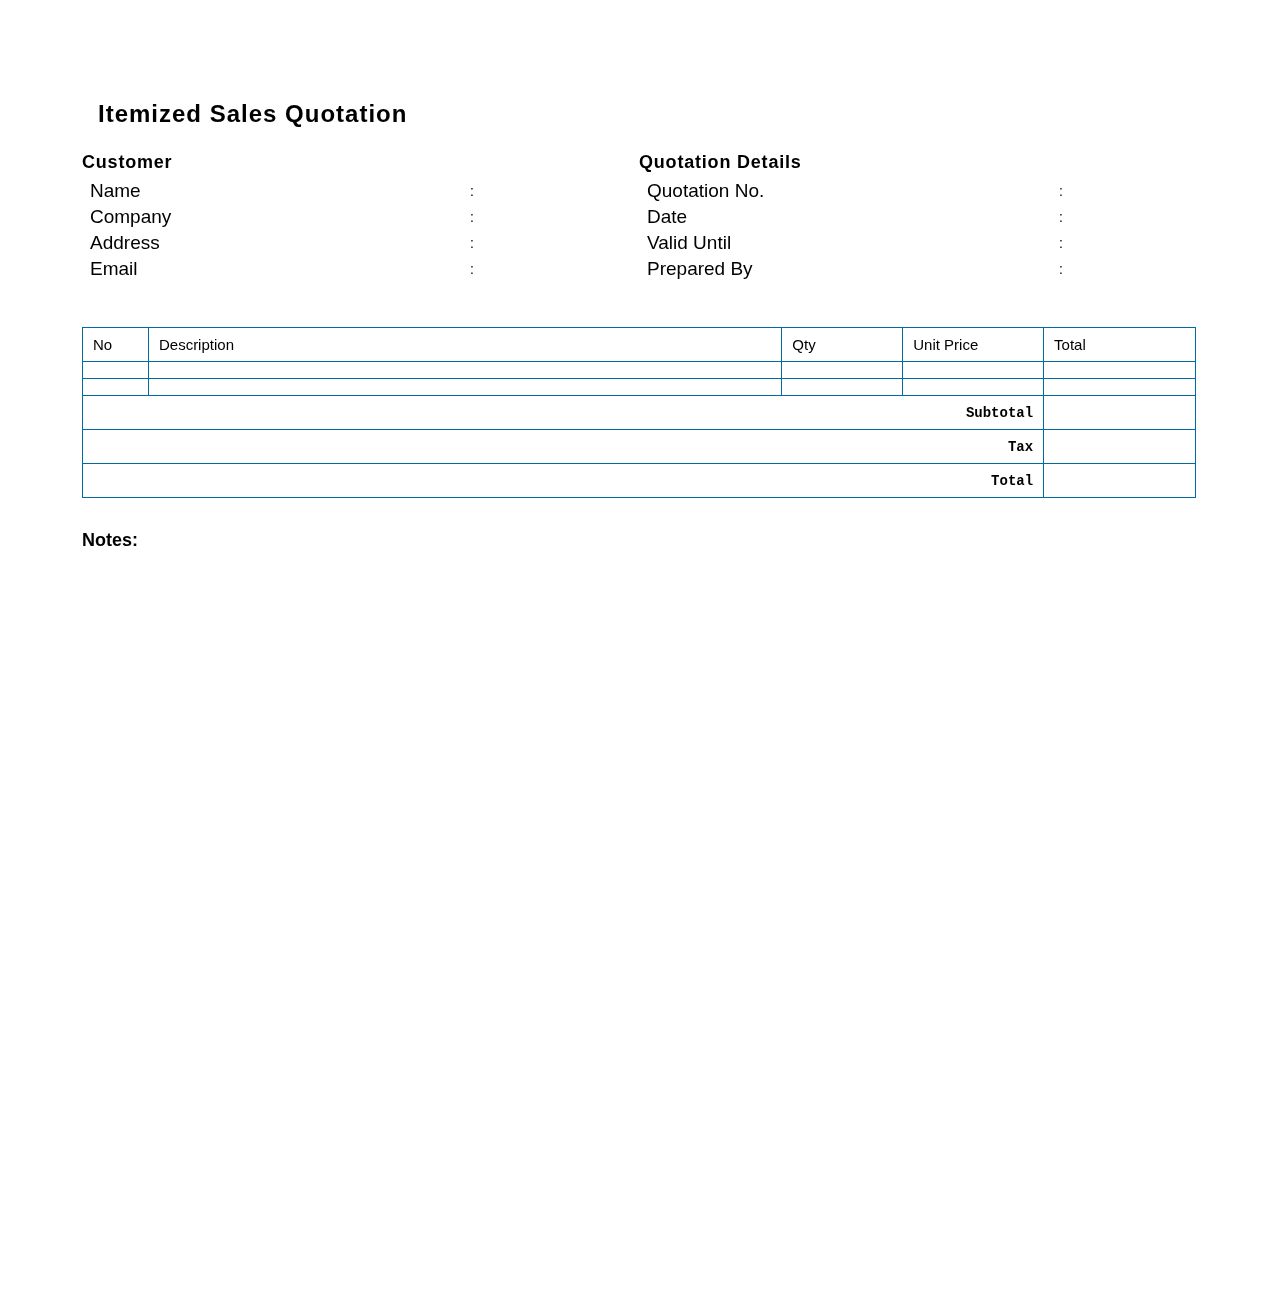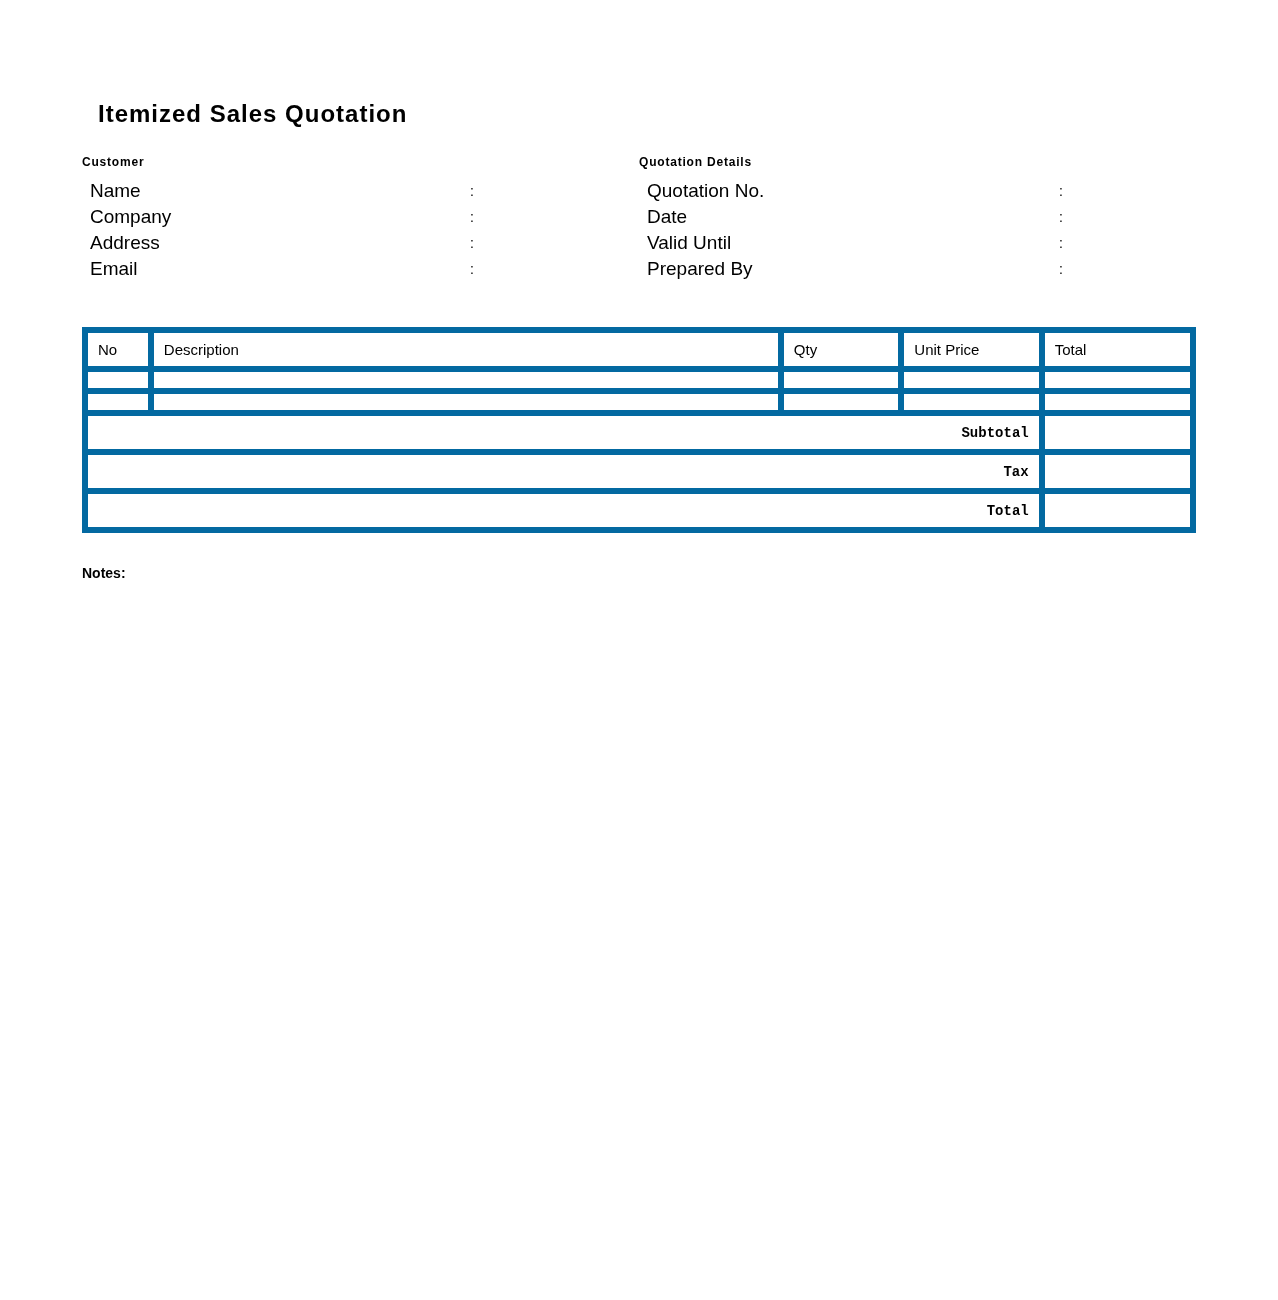--- a/index.html
+++ b/index.html
@@ -1,32 +1,32 @@
 <!DOCTYPE html>
 <html><head>
 <meta charset="utf-8">
 <style>
   html, body { margin: 0; padding: 0; background: #ffffff; }
   body { width: 1278px; height: 1300px; position: relative; font-family: "Liberation Sans", sans-serif; color: #000; }
   .page { position: absolute; left: 82px; top: 82px; width: 1114px; }
   .title { font-size: 24px; font-weight: bold; letter-spacing: 1px; margin: 16px; line-height: 32px; }
   .info-wrap { display: flex; margin-top: 2px; }
   .info-col { width: 573px; }
-  .info-col h2 { font-size: 12px; font-weight: bold; letter-spacing: 0.8px; margin: 0; line-height: 32px; }
+  .info-col h2 { font-size: 18px; font-weight: bold; letter-spacing: 0.8px; margin: 0; line-height: 32px; }
   .info-table { border-collapse: collapse; margin-left: 2px; }
   .info-table td { font-size: 19px; height: 26px; padding: 0 0 0 6px; vertical-align: middle; }
   .info-table td.lbl { width: 374px; }
   .info-table td.sep { width: 20px; padding-left: 6px; font-size: 14px; }
   .info-right td.lbl { width: 406px; }
   .items { margin-top: 45px; width: 1114px; border-collapse: collapse; font-size: 15px; }
-  .items th, .items td { border: 6px solid #0369a1; }
+  .items th, .items td { border: 1px solid #0369a1; }
   .items th { font-weight: normal; text-align: left; height: 33px; padding: 0 10px; }
   .items td.empty { height: 16px; padding: 0; }
   .items td.sum-label { text-align: right; font-weight: bold; height: 33px; padding: 0 10px; font-family: Liberation Mono, monospace; font-size: 14px; }
-  .notes { margin-top: 32px; font-size: 14px; font-weight: bold; }
+  .notes { margin-top: 32px; font-size: 18px; font-weight: bold; }
 </style>
 </head>
 <body>
 
 <div class="page">
   <h1 class="title">Itemized Sales Quotation</h1>
 
   <div class="info-wrap">
     <div class="info-col">
       <h2>Customer</h2>

